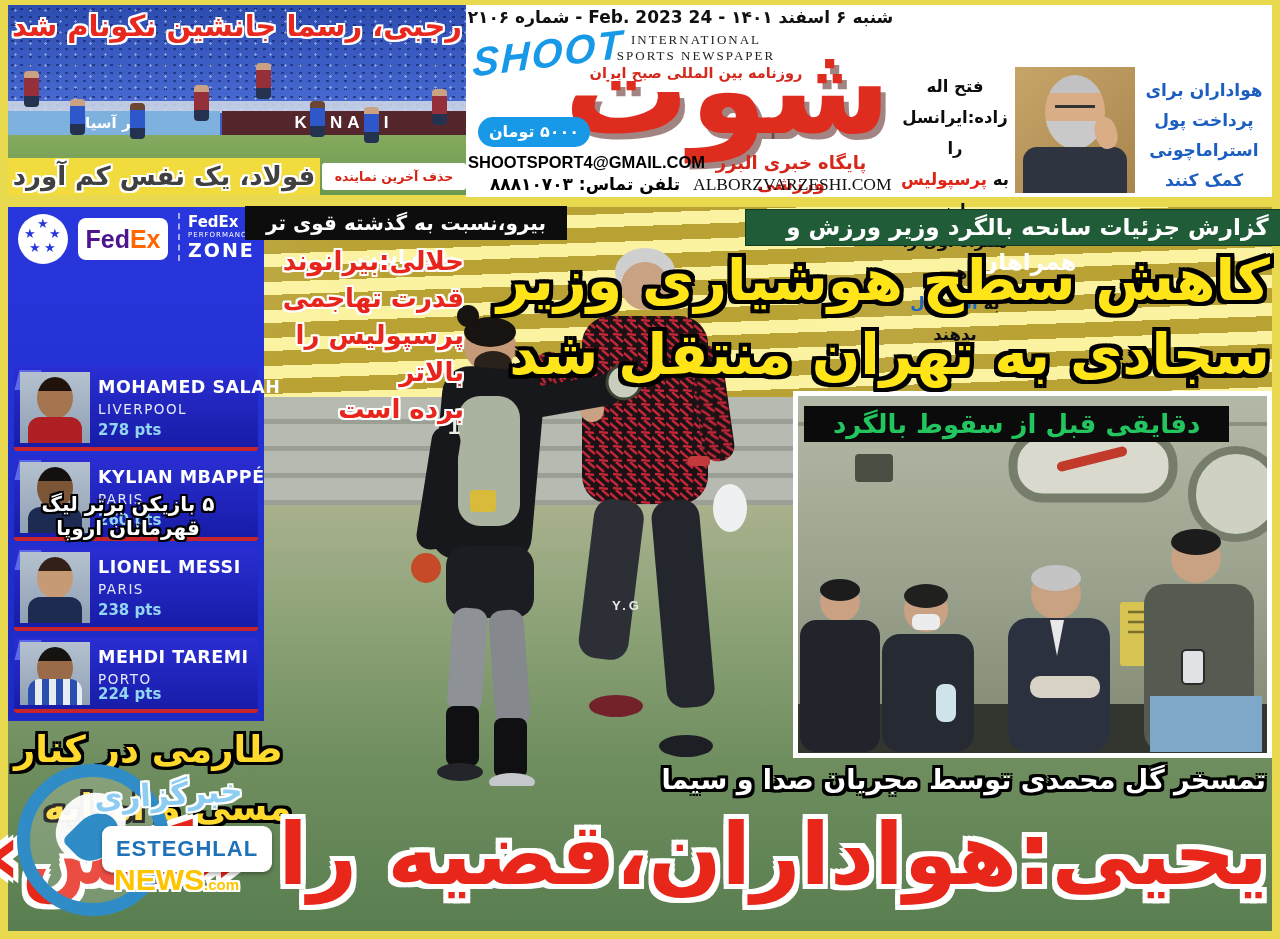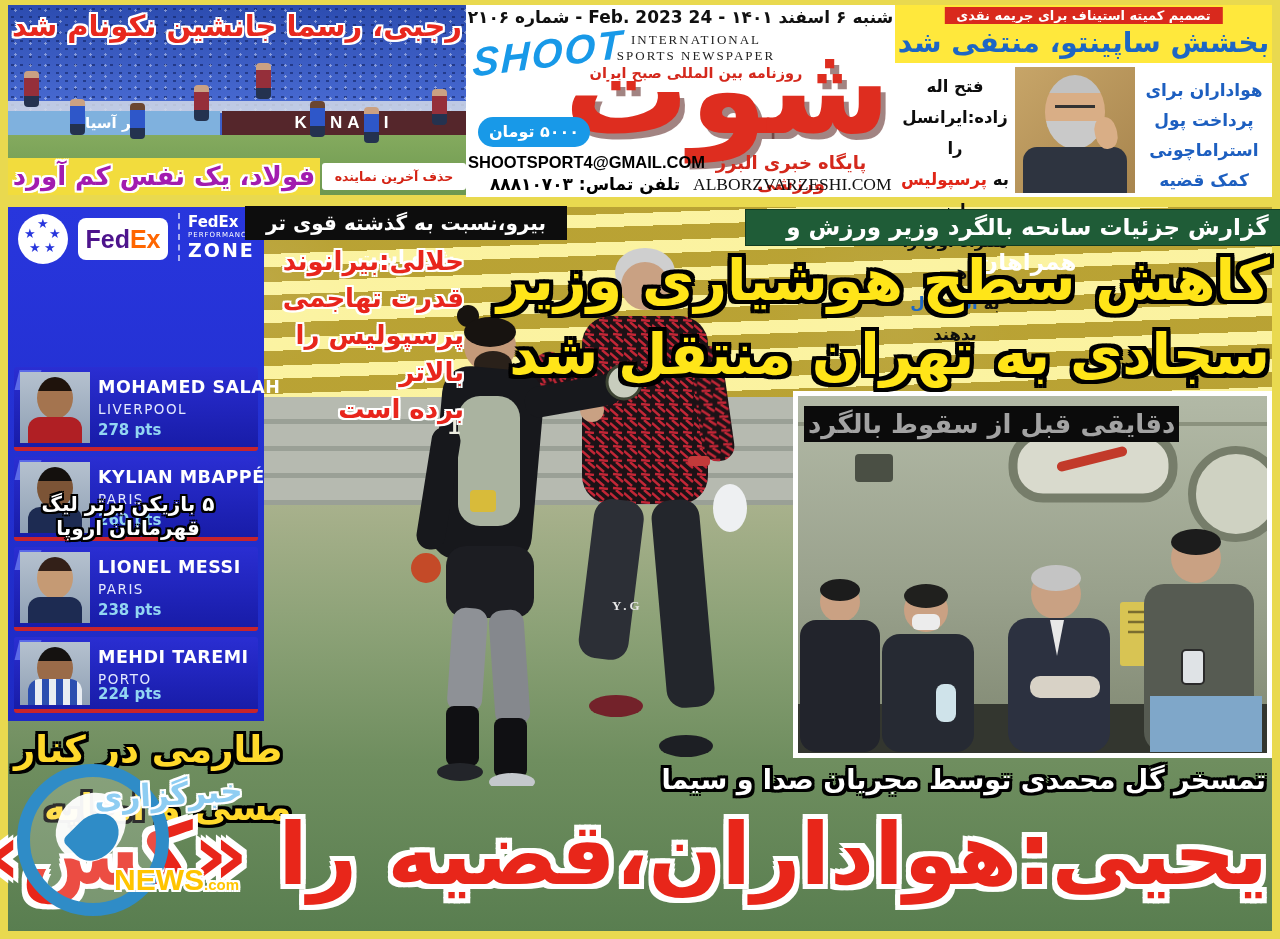--- a/index.html
+++ b/index.html
@@ -24,21 +24,21 @@
     background-size:15px 11px,9px 8px,100% 100%;}
   .tl-wall{left:0;top:96px;right:0;height:12px;background:#d4dbe8;opacity:.85;}
   .tl-board2{left:0;top:106px;width:212px;height:24px;background:#7fb1de;color:#fff;
     font-weight:bold;font-size:15px;line-height:24px;letter-spacing:4px;}
   .tl-board1{left:214px;top:106px;width:244px;height:24px;background:#55262b;color:#fff;
     font-weight:800;font-size:17px;line-height:24px;letter-spacing:5px;font-family:"Liberation Sans",sans-serif;}
   .tl-pitch{left:0;bottom:0;right:0;height:60px;background:linear-gradient(180deg,#84aa5e,#6d9850);}
   .plyr{width:15px;height:36px;border-radius:4px;}
   .tl-headline{left:0;right:0;top:4px;font-size:29px;font-weight:800;color:#e8281e;}
   .tl-band{left:0;bottom:0;width:312px;height:37px;background:#f2dc3d;}
-  .tl-sub{left:0;right:0;top:3px;font-size:26px;font-weight:800;color:#a21caf;}
+  .tl-sub{left:0;right:0;top:3px;font-size:26px;font-weight:800;color:#404040;}
   .tl-capbox{left:314px;bottom:5px;width:144px;height:27px;background:#fff;border-radius:3px;
     color:#d42314;font-size:12.5px;font-weight:800;line-height:27px;}
 
   
   .mast{left:466px;top:5px;width:429px;height:192px;background:#fff;z-index:10;}
   .m-date{left:0;right:0;top:2px;font-size:17px;font-weight:800;color:#101010;}
   .m-int{left:100px;top:27px;width:260px;font-family:"Liberation Serif",serif;font-size:13px;letter-spacing:2px;color:#222;}
   .m-spn{left:100px;top:43px;width:260px;font-family:"Liberation Serif",serif;font-size:13px;letter-spacing:2px;color:#222;}
   .m-tag{left:100px;top:60px;width:260px;font-size:14.5px;font-weight:800;color:#d4281c;}
   .m-shoot-en{left:6px;top:26px;font-size:40px;font-weight:900;font-style:italic;color:#1899e8;
@@ -76,21 +76,21 @@
   .seats{left:0;top:0;right:0;height:190px;
     background-color:#d6c14a;
     background-image:repeating-linear-gradient(178deg,rgba(255,248,170,.9) 0 13px,rgba(170,146,40,.65) 13px 28px),
                      radial-gradient(circle 90px at 20% 40%,rgba(255,255,255,.25),transparent),
                      radial-gradient(circle 120px at 70% 60%,rgba(255,255,255,.2),transparent);}
   .wallband{left:0;top:190px;right:0;height:108px;
     background:repeating-linear-gradient(180deg,#b6bab0 0 22px,#9aa096 22px 27px);}
   .pitch{left:0;top:298px;right:0;bottom:0;
     background:linear-gradient(180deg,#a8b18c 0,#8ba176 30%,#6f8e5f 60%,#597e50 100%);}
   .figsvg{left:330px;top:238px;width:480px;height:548px;z-index:5;}
-  .yg{left:612px;top:598px;color:#e9e9e9;font-size:13px;font-weight:bold;letter-spacing:3px;z-index:6;font-family:Liberation Serif, serif;text-align:right;}
+  .yg{left:612px;top:598px;color:#e9e9e9;font-size:13px;font-weight:bold;letter-spacing:3px;z-index:6;font-family:Liberation Sans, sans-serif;text-align:right;}
   .gk1{left:448px;top:414px;color:#ececdf;font-size:22px;font-weight:bold;z-index:6;font-family:"Liberation Sans",sans-serif;}
 
   
   .sb{left:8px;top:207px;width:256px;height:514px;background:linear-gradient(180deg,#2836dd,#1e2ac4);z-index:10;}
   .sb-head{position:relative;height:64px;}
   .starball{position:absolute;left:10px;top:7px;width:50px;height:50px;border-radius:50%;background:#fff;}
   .starball span{position:absolute;color:#2836dd;font-size:13px;line-height:1;}
   .fedex-box{position:absolute;left:70px;top:11px;width:90px;height:42px;background:#fff;border-radius:8px;
     text-align:center;line-height:42px;font-size:25px;font-weight:800;font-family:"Liberation Sans",sans-serif;}
   .fedex-box .fed{color:#4d148c;} .fedex-box .ex{color:#ff6600;}
@@ -121,22 +121,22 @@
   
   .story-kick{left:745px;top:209px;width:565px;height:37px;background:#1f5c37;border:1px solid #123d22;
     color:#fff;font-size:23px;font-weight:bold;line-height:35px;z-index:12;box-sizing:border-box;}
   .story-h{right:10px;text-align:right;font-size:57px;font-weight:900;color:#ffe518;z-index:12;white-space:nowrap;}
   .story-h1{top:247px;}
   .story-h2{top:321px;}
 
   
   .heli{left:793px;top:391px;width:479px;height:367px;border:5px solid #fff;box-sizing:border-box;
     background:linear-gradient(180deg,#b2b9a6,#99a18c 55%,#7f8771);overflow:hidden;z-index:11;}
-  .heli-cap{position:absolute;left:6px;top:10px;background:#0b0b0b;color:#a3a3a3;font-size:26px;font-weight:800;
-    padding:3px 4px;z-index:3;}
+  .heli-cap{position:absolute;left:6px;top:10px;background:#0b0b0b;color:#22c55e;font-size:26px;font-weight:800;
+    padding:3px 29px;z-index:3;}
   .heli svg{position:absolute;left:0;top:0;}
 
   
   .bot-kick{right:14px;top:764px;font-size:27px;font-weight:800;color:#fff;z-index:20;white-space:nowrap;}
   .bot-head{right:12px;top:804px;text-align:right;font-size:86px;font-weight:900;color:#e8261a;z-index:20;white-space:nowrap;
     text-shadow:-5px -5px 0 #fff,5px -5px 0 #fff,-5px 5px 0 #fff,5px 5px 0 #fff,0 -5px 0 #fff,0 5px 0 #fff,-5px 0 0 #fff,5px 0 0 #fff;}
   .side1{left:14px;top:728px;font-size:37px;font-weight:900;color:#ffd92b;z-index:18;white-space:nowrap;}
   .side2{left:44px;top:786px;font-size:37px;font-weight:900;color:#ffd92b;z-index:18;white-space:nowrap;}
 
   
@@ -241,41 +241,37 @@
     <div class="abs m-shoot-en ow2">SHOOT</div>
     <div class="abs m-logo-fa rtl">شوت</div>
     <div class="abs m-price ctr rtl">۵۰۰۰ تومان</div>
     <div class="abs m-email ctr">SHOOTSPORT4@GMAIL.COM</div>
     <div class="abs m-phone ctr rtl">تلفن تماس: ۸۸۸۱۰۷۰۳</div>
     <div class="abs m-site-fa ctr rtl">پایگاه خبری البرز ورزشی</div>
     <div class="abs m-site-en ctr">ALBORZVARZESHI.COM</div>
   </div>
 
   <div class="abs tr">
-    <div class="abs tr-yellow">
-      <div class="tr-kick rtl">تصمیم کمیته استیناف برای جریمه نقدی</div>
-      <div class="abs tr-head ctr rtl">بخشش ساپینتو، منتفی شد</div>
-    </div>
     <div class="abs tr-quote rtl">
       <div>فتح اله زاده:ایرانسل را</div>
       <div><span>به </span><span class="red-w">پرسپولیس</span><span> دادند</span></div>
       <div>همراه اول را هم</div>
       <div><span>به </span><span class="blue-w">استقلال</span><span> بدهند</span></div>
     </div>
     <div class="abs tr-photo">
       <div class="fz-head"></div>
       <div class="fz-glasses"></div>
       <div class="fz-body"></div>
       <div class="fz-hand"></div>
     </div>
     <div class="abs tr-note rtl">
       <div>هواداران برای</div>
       <div>پرداخت پول</div>
       <div>استراماچونی</div>
-      <div>کمک قضیه</div>
+      <div>کمک کنند</div>
     </div>
   </div>
 
   <div class="abs sb">
     <div class="sb-head">
       <div class="starball">
         <span style="left:19px;top:3px;">★</span>
           <span style="left:6px;top:13px;">★</span>
         <span style="left:31px;top:13px;">★</span>
           <span style="left:11px;top:27px;">★</span>
@@ -389,16 +385,17 @@
   <div class="abs bot-head rtl">یحیی:هواداران،قضیه را «کش» ندهند</div>
   <div class="abs side1 rtl ob3">طارمی در کنار</div>
   <div class="abs side2 rtl ob3">مسی و امباپه</div>
 
   <div class="abs wm">
     <div class="wm-ring">
       <div class="wm-swirl"></div>
       <div class="wm-drop"></div>
     </div>
     <div class="wm-fa rtl ow2">خبرگزاری</div>
+    <div class="wm-pill">ESTEGHLAL</div>
     <div class="wm-news ow2"><span>NEWS</span><span class="dc">.com</span></div>
   </div>
 
 </div>
 
 </body></html>

